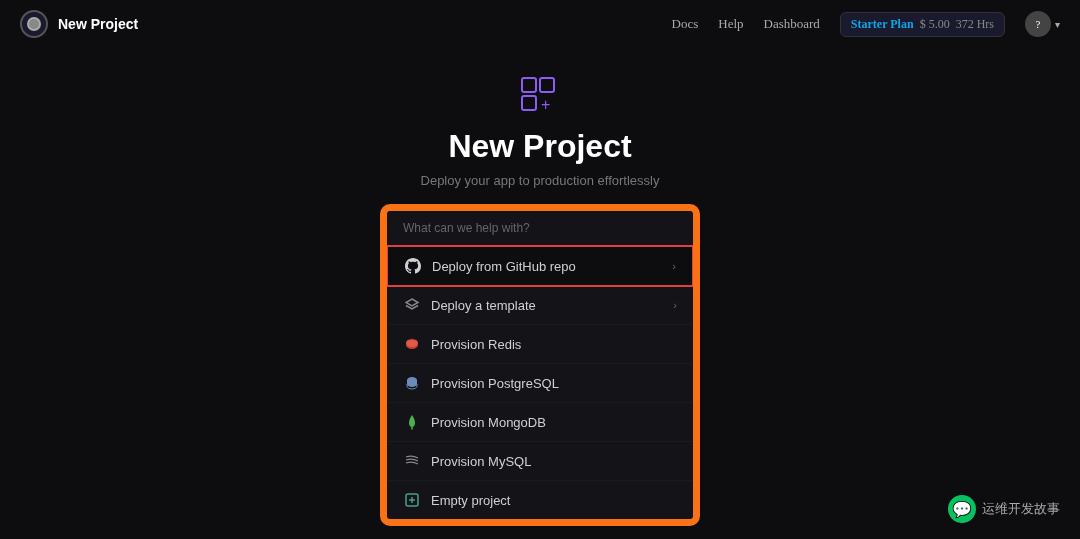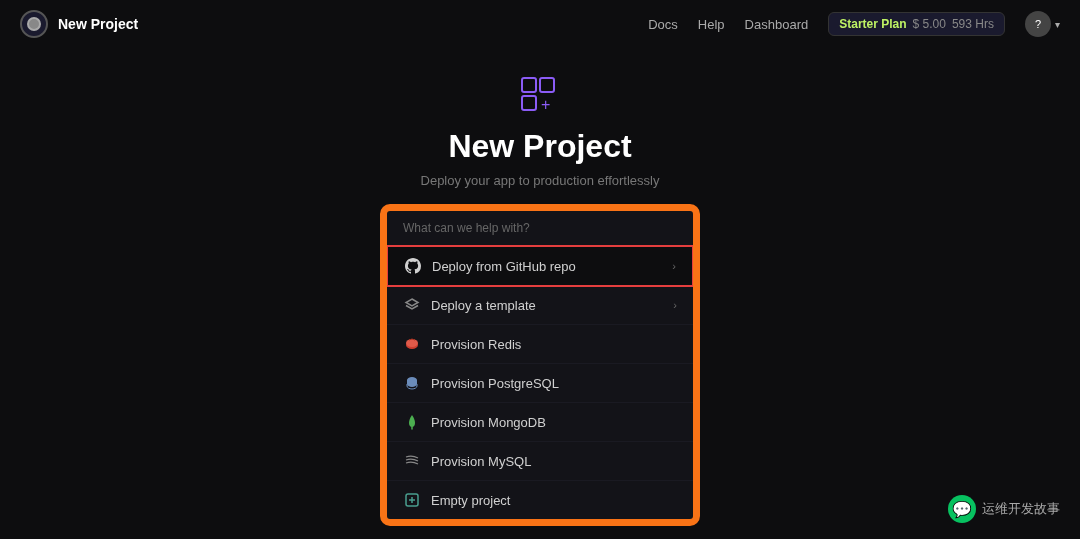--- a/index.html
+++ b/index.html
@@ -45,39 +45,40 @@
     }
     .header-title {
       font-size: 14px;
       font-weight: 600;
       color: #ffffff;
     }
     .header-right {
       display: flex;
       align-items: center;
       gap: 20px;
+      font-family: Liberation Serif, serif;
     }
     .nav-link {
       font-size: 13px;
       color: #aaa;
       cursor: pointer;
     }
     .plan-badge {
       display: flex;
       align-items: center;
       gap: 6px;
       background: #1a1a2e;
       border: 1px solid #333;
       border-radius: 6px;
       padding: 4px 10px;
       font-size: 12px;
       color: #aaa;
     }
     .plan-name {
-      color: #bef264;
+      color: #0ea5e9;
       font-weight: 600;
     }
     .plan-amount { color: #888; }
     .plan-hrs { color: #888; }
     .avatar-btn {
       display: flex;
       align-items: center;
       gap: 4px;
       cursor: pointer;
     }
@@ -226,21 +227,21 @@
     </div>
     <span class="header-title">New Project</span>
   </div>
   <div class="header-right">
     <span class="nav-link">Docs</span>
     <span class="nav-link">Help</span>
     <span class="nav-link">Dashboard</span>
     <div class="plan-badge">
       <span class="plan-name">Starter Plan</span>
       <span class="plan-amount">$ 5.00</span>
-      <span class="plan-hrs">593 Hrs</span>
+      <span class="plan-hrs">372 Hrs</span>
     </div>
     <div class="avatar-btn">
       <div class="avatar-circle">
         <span>?</span>
       </div>
       <span class="chevron-down">▾</span>
     </div>
   </div>
 </header>
 

